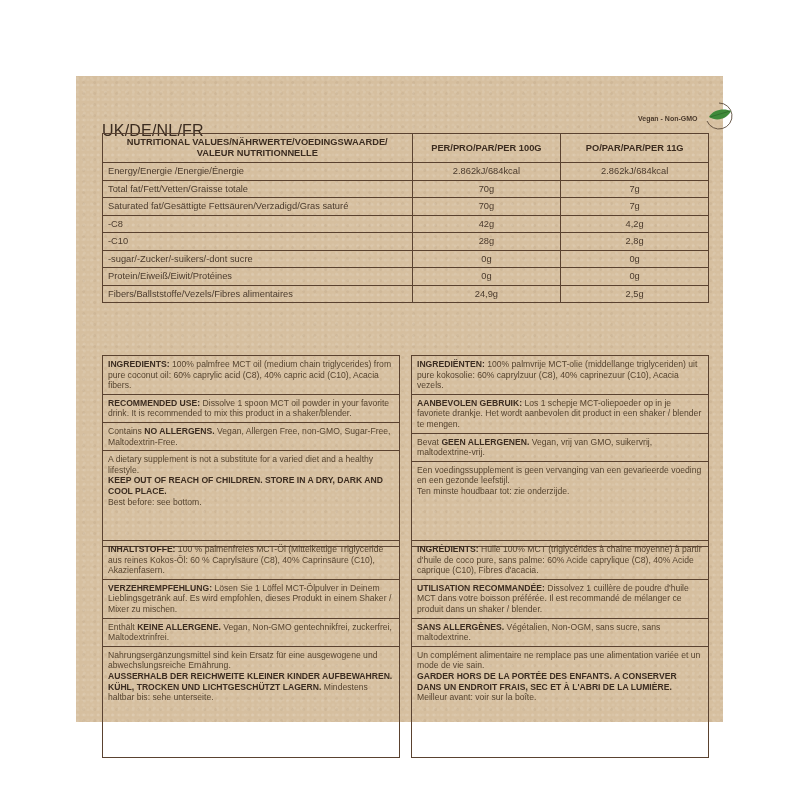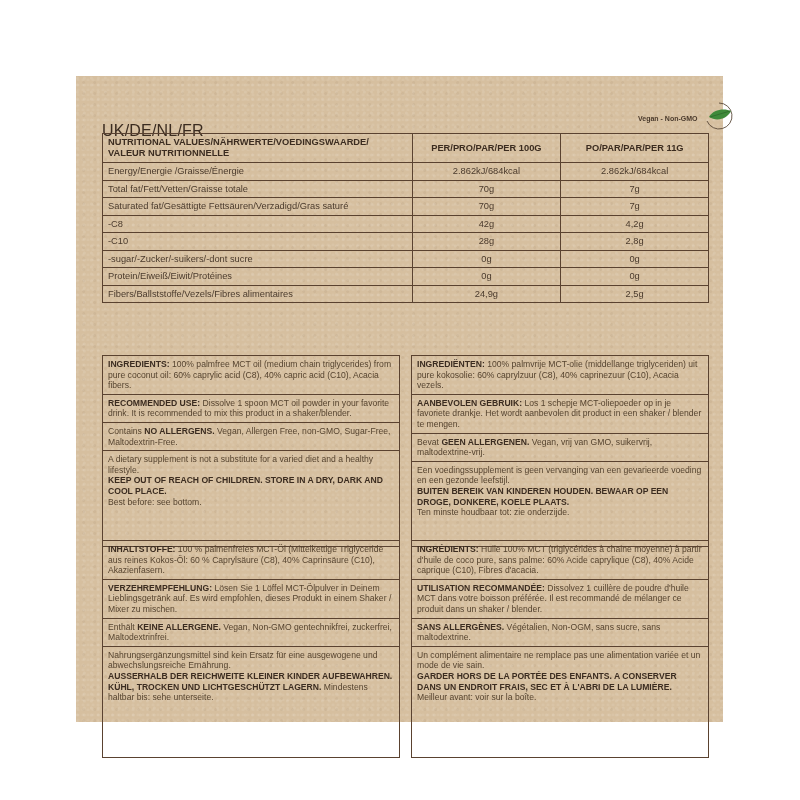--- a/index.html
+++ b/index.html
@@ -14,21 +14,21 @@
     background-size: 7px 7px, 11px 11px, 5px 5px;
   }
   .lang-title { position:absolute; left:102px; top:122px; font-size:16px; color:#3b2c20; letter-spacing:0.2px; }
   .badge { position:absolute; left:638px; top:100px; display:flex; align-items:center; gap:5px; }
   .badge-text { font-size:7px; font-weight:bold; color:#4a3a2c; }
   .leaf { width:32px; height:32px; }
 
   table.nutri { position:absolute; left:102px; top:133px; width:607px; border-collapse:collapse; font-size:9.3px; }
   table.nutri td, table.nutri th { border:1.5px solid #5a4230; padding:0 5px; height:16.5px; color:#4a3a2c; font-weight:normal; }
   table.nutri th { font-weight:bold; height:28px; text-align:center; color:#3b2c20; }
-  table.nutri th.first { text-align:left; line-height:1.15; }
+  table.nutri th.first { text-align:center; line-height:1.15; }
   table.nutri td.val { text-align:center; }
   col.c1 { width:310px; } col.c2 { width:149px; } col.c3 { width:148px; }
 
   .box { position:absolute; width:298px; border:1.5px solid #5a4230; box-sizing:border-box; }
   .box .sec { border-bottom:1.5px solid #5a4230; padding:3px 5px 3px 5px; font-size:8.6px; line-height:10.6px; color:#55432f; }
   .box .sec:last-child { border-bottom:none; }
   .box b { color:#3b2c20; }
   .bl { left:102px; } .br { left:411px; }
   .top { top:355px; height:192px; }
   .bot { top:540px; height:218px; }
@@ -57,21 +57,21 @@
       <col class="c2">
       <col class="c3">
     </colgroup>
   <tbody>
       <tr>
     <th class="first">NUTRITIONAL VALUES/NÄHRWERTE/VOEDINGSWAARDE/ VALEUR NUTRITIONNELLE</th>
     <th>PER/PRO/PAR/PER 100G</th>
     <th>PO/PAR/PAR/PER 11G</th>
   </tr>
   <tr>
-        <td>Energy/Energie /Graisse/Énergie</td>
+        <td>Energy/Energie /Energie/Énergie</td>
         <td class="val">2.862kJ/684kcal</td>
         <td class="val">2.862kJ/684kcal</td>
       </tr>
   <tr>
         <td>Total fat/Fett/Vetten/Graisse totale</td>
         <td class="val">70g</td>
         <td class="val">7g</td>
       </tr>
   <tr>
         <td>Saturated fat/Gesättigte Fettsäuren/Verzadigd/Gras saturé</td>
@@ -110,21 +110,21 @@
   <div class="sec"><b>INGREDIENTS:</b><span> 100% palmfree MCT oil (medium chain triglycerides) from pure coconut oil: 60% caprylic acid (C8), 40% capric acid (C10), Acacia fibers.</span></div>
   <div class="sec"><b>RECOMMENDED USE:</b><span> Dissolve 1 spoon MCT oil powder in your favorite drink. It is recommended to mix this product in a shaker/blender.</span></div>
   <div class="sec"><span>Contains </span><b>NO ALLERGENS.</b><span> Vegan, Allergen Free, non-GMO, Sugar-Free, Maltodextrin-Free.</span></div>
   <div class="sec"><div>A dietary supplement is not a substitute for a varied diet and a healthy lifestyle.</div><b>KEEP OUT OF REACH OF CHILDREN. STORE IN A DRY, DARK AND COOL PLACE.</b><div>Best before: see bottom.</div></div>
 </div>
 
 <div class="box br top">
   <div class="sec"><b>INGREDIËNTEN:</b><span> 100% palmvrije MCT-olie (middellange triglyceriden) uit pure kokosolie: 60% caprylzuur (C8), 40% caprinezuur (C10), Acacia vezels.</span></div>
   <div class="sec"><b>AANBEVOLEN GEBRUIK:</b><span> Los 1 schepje MCT-oliepoeder op in je favoriete drankje. Het wordt aanbevolen dit product in een shaker / blender te mengen.</span></div>
   <div class="sec"><span>Bevat </span><b>GEEN ALLERGENEN.</b><span> Vegan, vrij van GMO, suikervrij, maltodextrine-vrij.</span></div>
-  <div class="sec"><div>Een voedingssupplement is geen vervanging van een gevarieerde voeding en een gezonde leefstijl.</div><b>BUITEN BEREIK VAN KINDEREN HOUDEN. BEWAAR OP EEN DROGE, DONKERE, KOELE PLAATS.</b><div>Ten minste houdbaar tot: zie onderzijde.</div></div>
+  <div class="sec"><div>Een voedingssupplement is geen vervanging van een gevarieerde voeding en een gezonde leefstijl.</div><div>Ten minste houdbaar tot: zie onderzijde.</div></div>
 </div>
 
 <div class="box bl bot">
   <div class="sec"><b>INHALTSTOFFE:</b><span> 100 % palmenfreies MCT-Öl (Mittelkettige Triglyceride aus reines Kokos-Öl: 60 % Caprylsäure (C8), 40% Caprinsäure (C10), Akazienfasern.</span></div>
   <div class="sec"><b>VERZEHREMPFEHLUNG:</b><span> Lösen Sie 1 Löffel MCT-Ölpulver in Deinem Lieblingsgetränk auf. Es wird empfohlen, dieses Produkt in einem Shaker / Mixer zu mischen.</span></div>
   <div class="sec"><span>Enthält </span><b>KEINE ALLERGENE.</b><span> Vegan, Non-GMO gentechnikfrei, zuckerfrei, Maltodextrinfrei.</span></div>
   <div class="sec"><div>Nahrungsergänzungsmittel sind kein Ersatz für eine ausgewogene und abwechslungsreiche Ernährung.</div><b>AUSSERHALB DER REICHWEITE KLEINER KINDER AUFBEWAHREN. KÜHL, TROCKEN UND LICHTGESCHÜTZT LAGERN.</b><span> Mindestens haltbar bis: sehe unterseite.</span></div>
 </div>
 
 <div class="box br bot">

